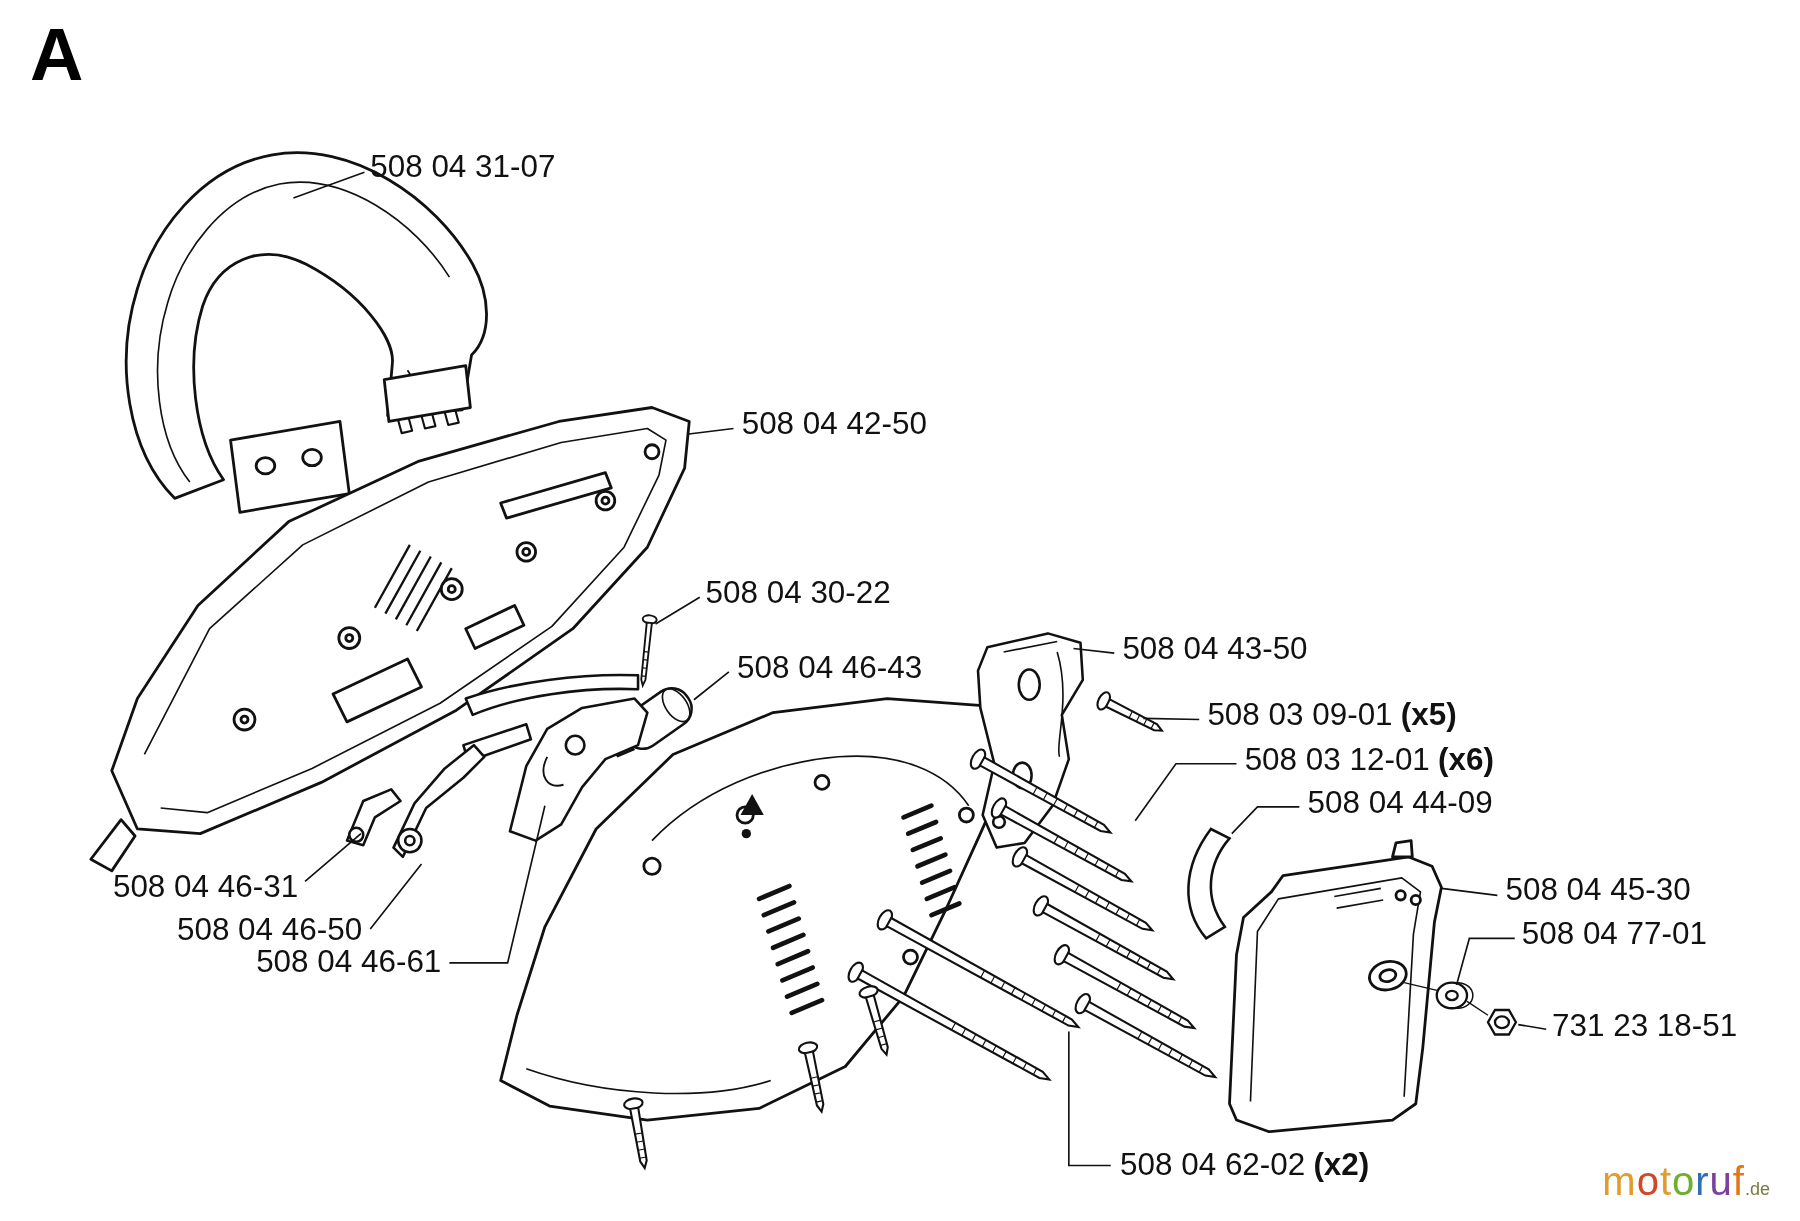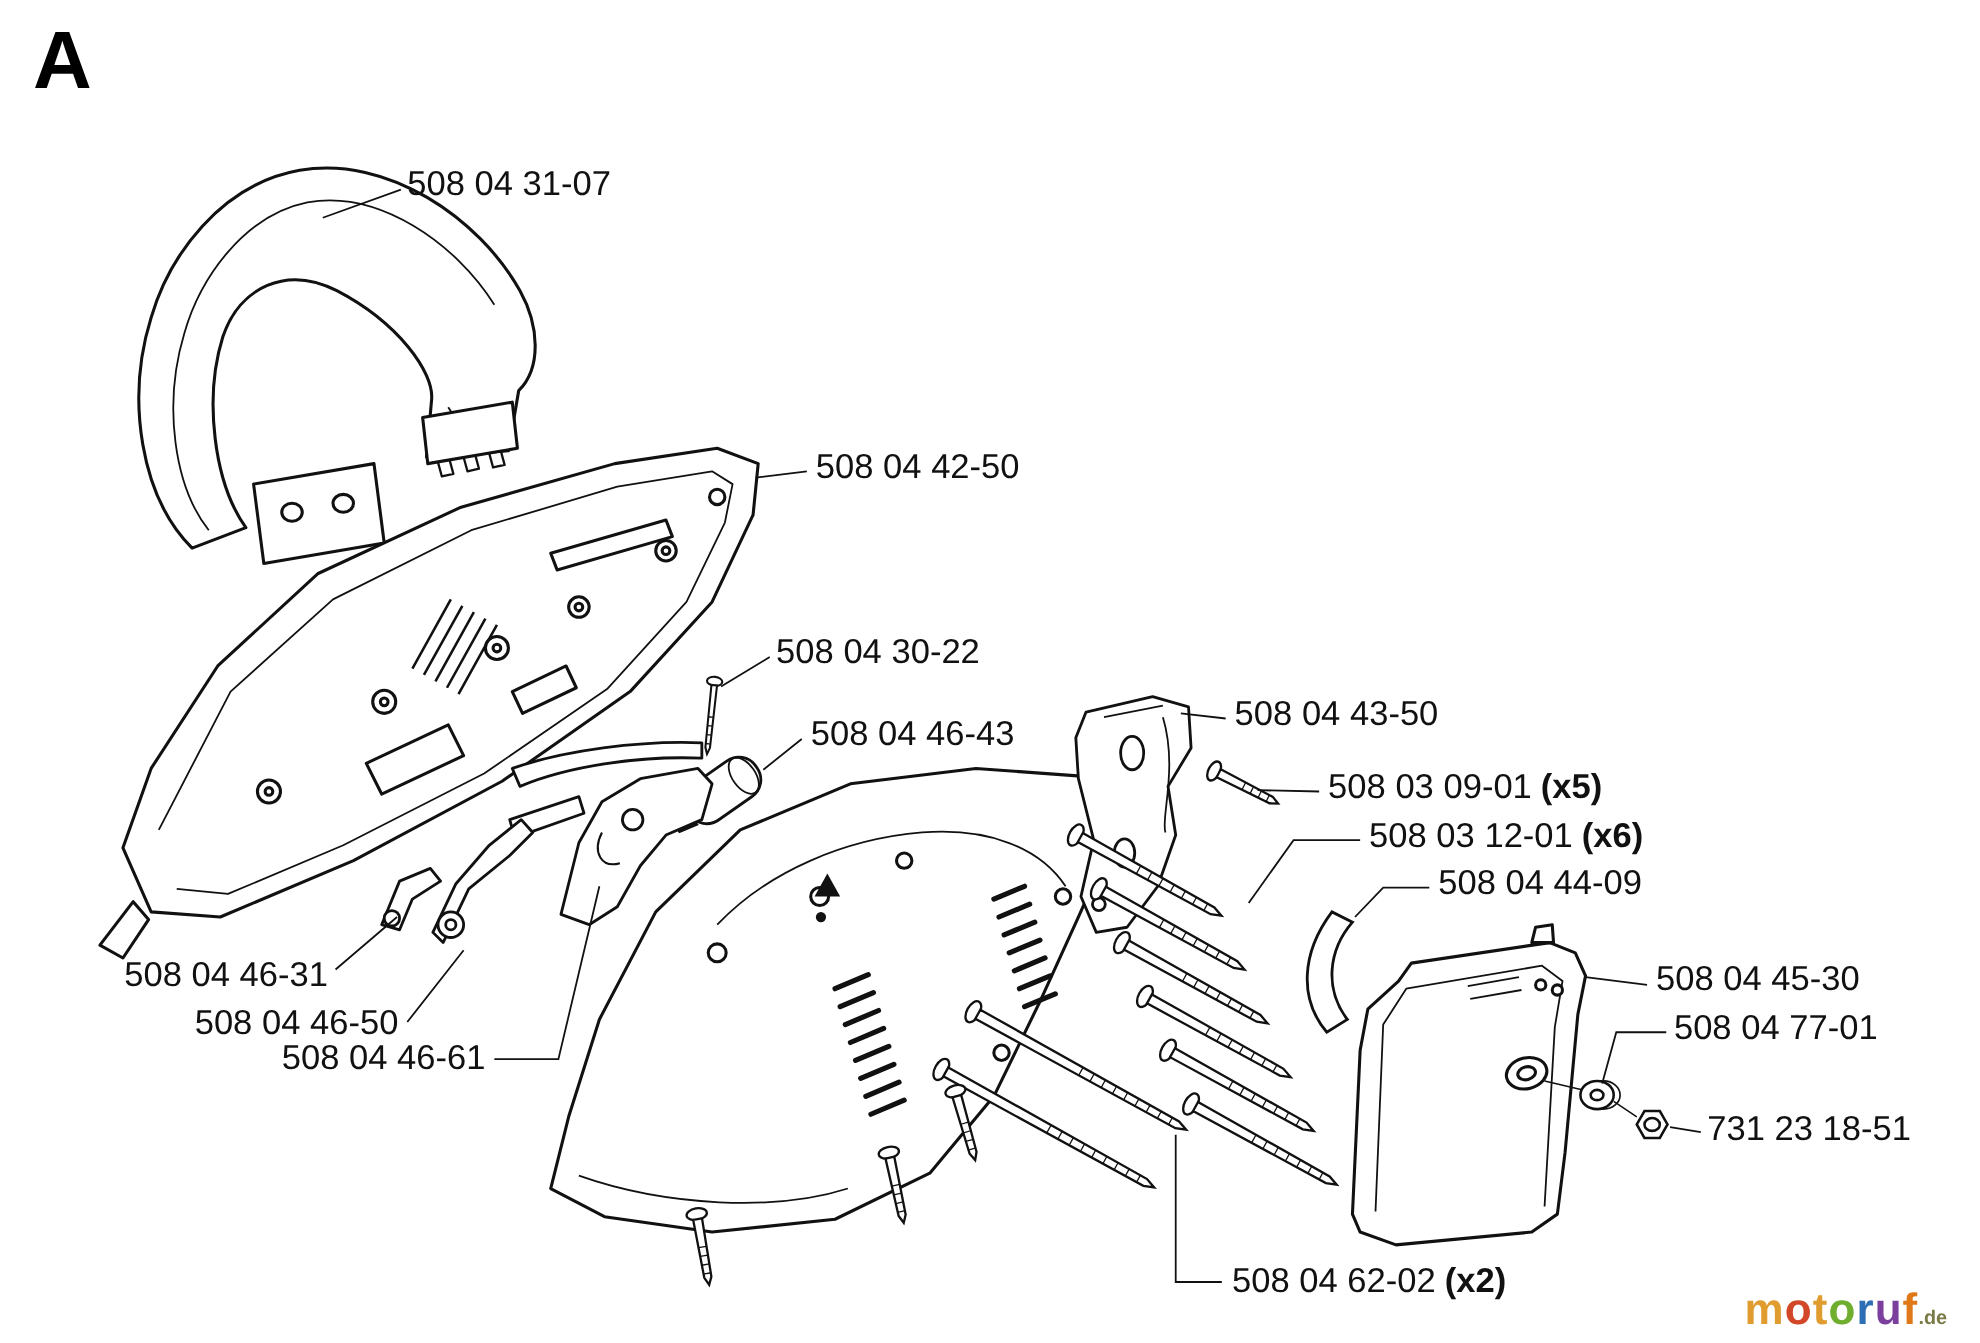--- a/index.html
+++ b/index.html
@@ -15,22 +15,22 @@
   .section-letter{
     position:absolute;left:30px;top:18px;
     font-size:74px;font-weight:bold;line-height:1;
     color:#000;
   }
   svg{position:absolute;left:0;top:0;}
   svg text{font-family:"Liberation Sans","DejaVu Sans",sans-serif;fill:#111;}
   .plabel{font-size:27px;}
   .plabel .qty{font-weight:bold;}
   .watermark{
-    position:absolute;right:30px;bottom:10px;
-    font-size:40px;font-weight:bold;line-height:1;
+    position:absolute;right:30px;bottom:20px;
+    font-size:40px;font-weight:normal;line-height:1;
     letter-spacing:1px;
     user-select:none;
   }
   .watermark .wm-suffix{font-size:18px;letter-spacing:0;}
 </style>
 </head>
 <body>
 
 <div class="stage">
 

